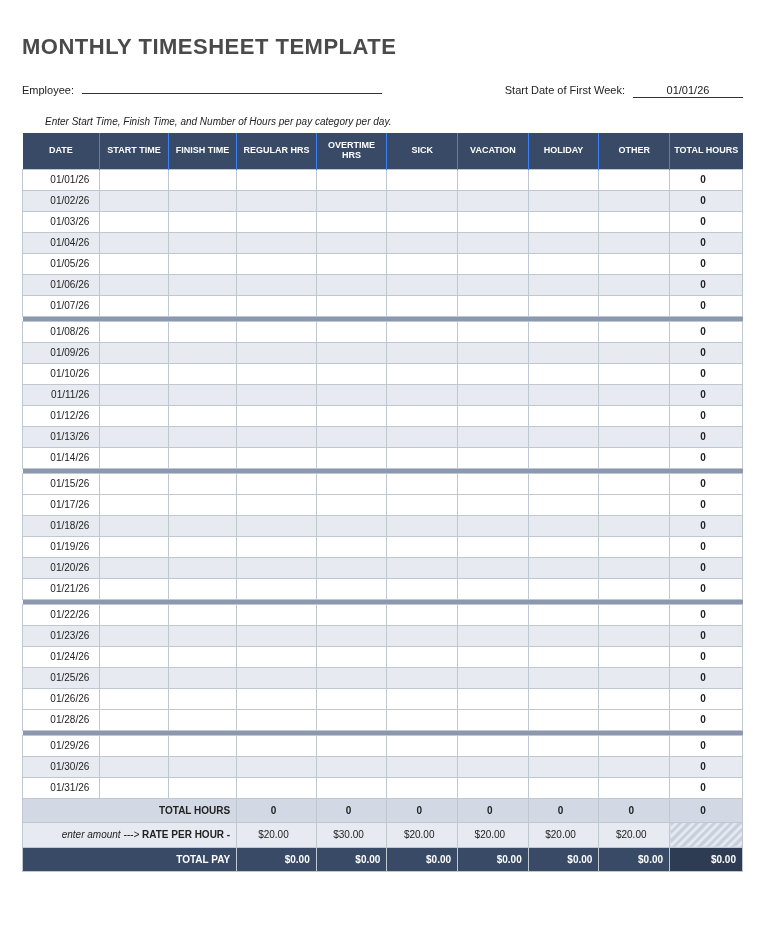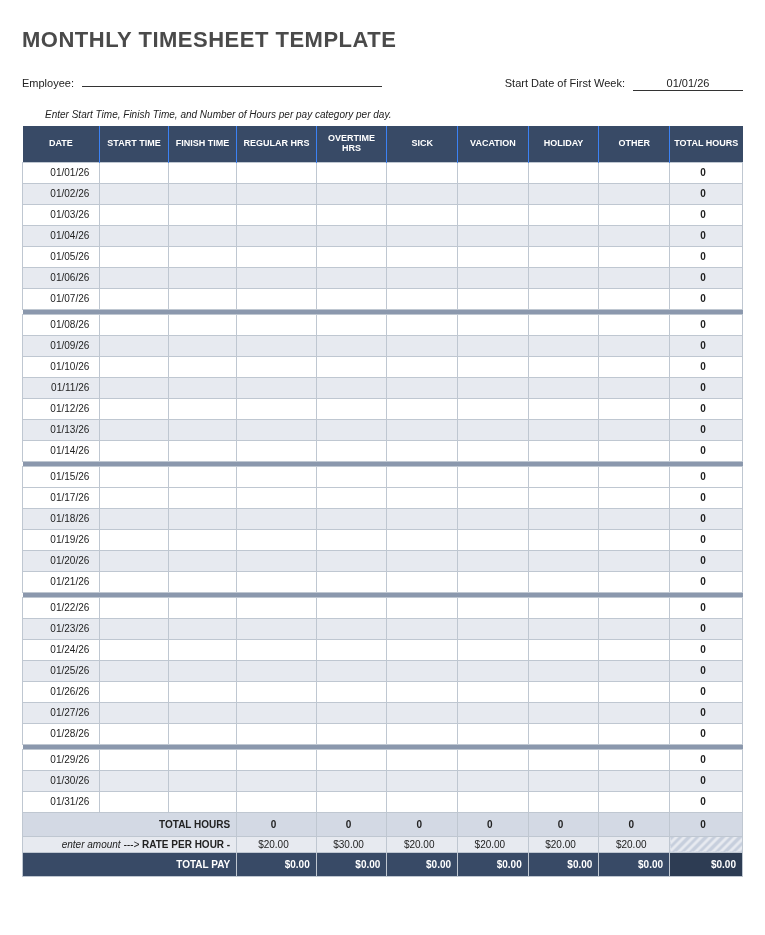--- a/index.html
+++ b/index.html
@@ -8,21 +8,21 @@
     padding: 18px 22px;
     background: #fff;
     font-family: Arial, Helvetica, sans-serif;
     color: #222;
     width: 765px;
   }
   h1.title {
     font-size: 22px;
     font-weight: 700;
     letter-spacing: 0.5px;
-    margin: 9px 0 22px 0;
+    margin: 16px 0 22px 0;
     color: #4a4a4a;
   }
   .header-row {
     display: flex;
     justify-content: space-between;
     align-items: baseline;
     font-size: 11px;
     margin-bottom: 18px;
   }
   .emp-block { display: flex; align-items: baseline; gap: 4px; }
@@ -97,21 +97,21 @@
     background: #d3d9e4;
     font-size: 10px;
     height: 24px;
     font-weight: 700;
     text-align: center;
   }
   tr.totals-row td.lbl { text-align: right; padding-right: 6px; font-weight: 700; }
   tr.rate-row td {
     background: #e7eaf0;
     font-size: 10px;
-    height: 16px;
+    height: 25px;
     text-align: center;
   }
   tr.rate-row td.lbl { text-align: right; font-style: italic; padding-right: 6px; }
   tr.rate-row td.lbl b { font-style: normal; font-weight: 700; }
   tr.rate-row td.hatched {
     background: repeating-linear-gradient(135deg, #c7cfdd 0 3px, #e7eaf0 3px 6px);
   }
   tr.pay-row td {
     background: #384a66;
     color: #fff;
@@ -471,32 +471,20 @@
         <td></td>
         <td></td>
         <td></td>
         <td></td>
         <td></td>
         <td></td>
         <td></td>
         <td></td>
         <td class="total-hours">0</td>
       </tr>
-      <tr class="even">
-        <td class="date-cell">01/27/26</td>
-        <td></td>
-        <td></td>
-        <td></td>
-        <td></td>
-        <td></td>
-        <td></td>
-        <td></td>
-        <td></td>
-        <td class="total-hours">0</td>
-      </tr>
       <tr class="odd">
         <td class="date-cell">01/28/26</td>
         <td></td>
         <td></td>
         <td></td>
         <td></td>
         <td></td>
         <td></td>
         <td></td>
         <td></td>

